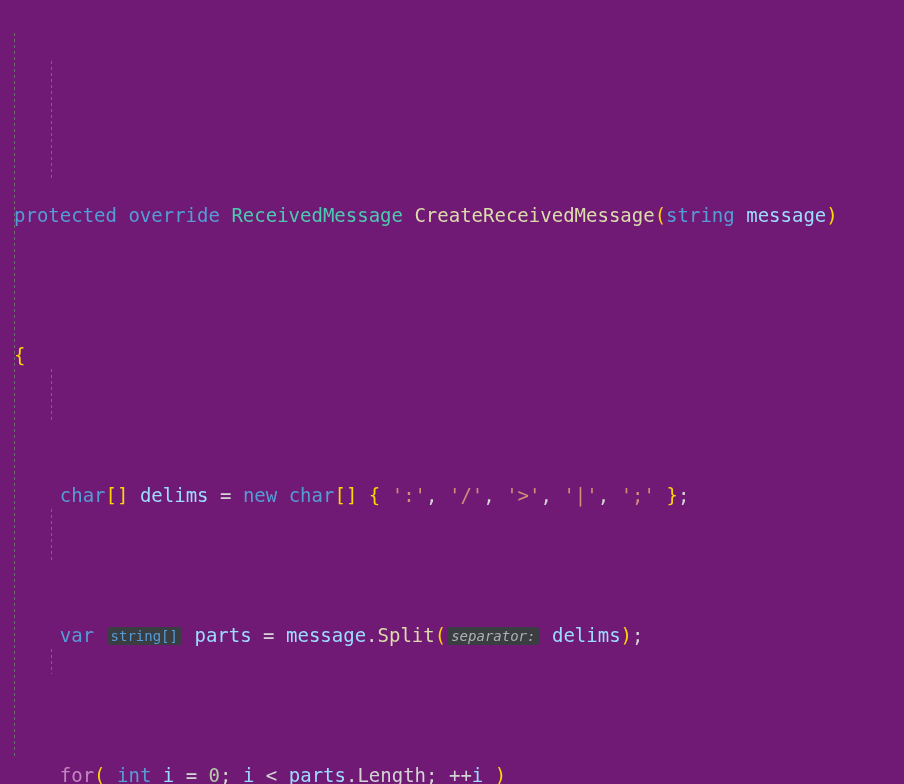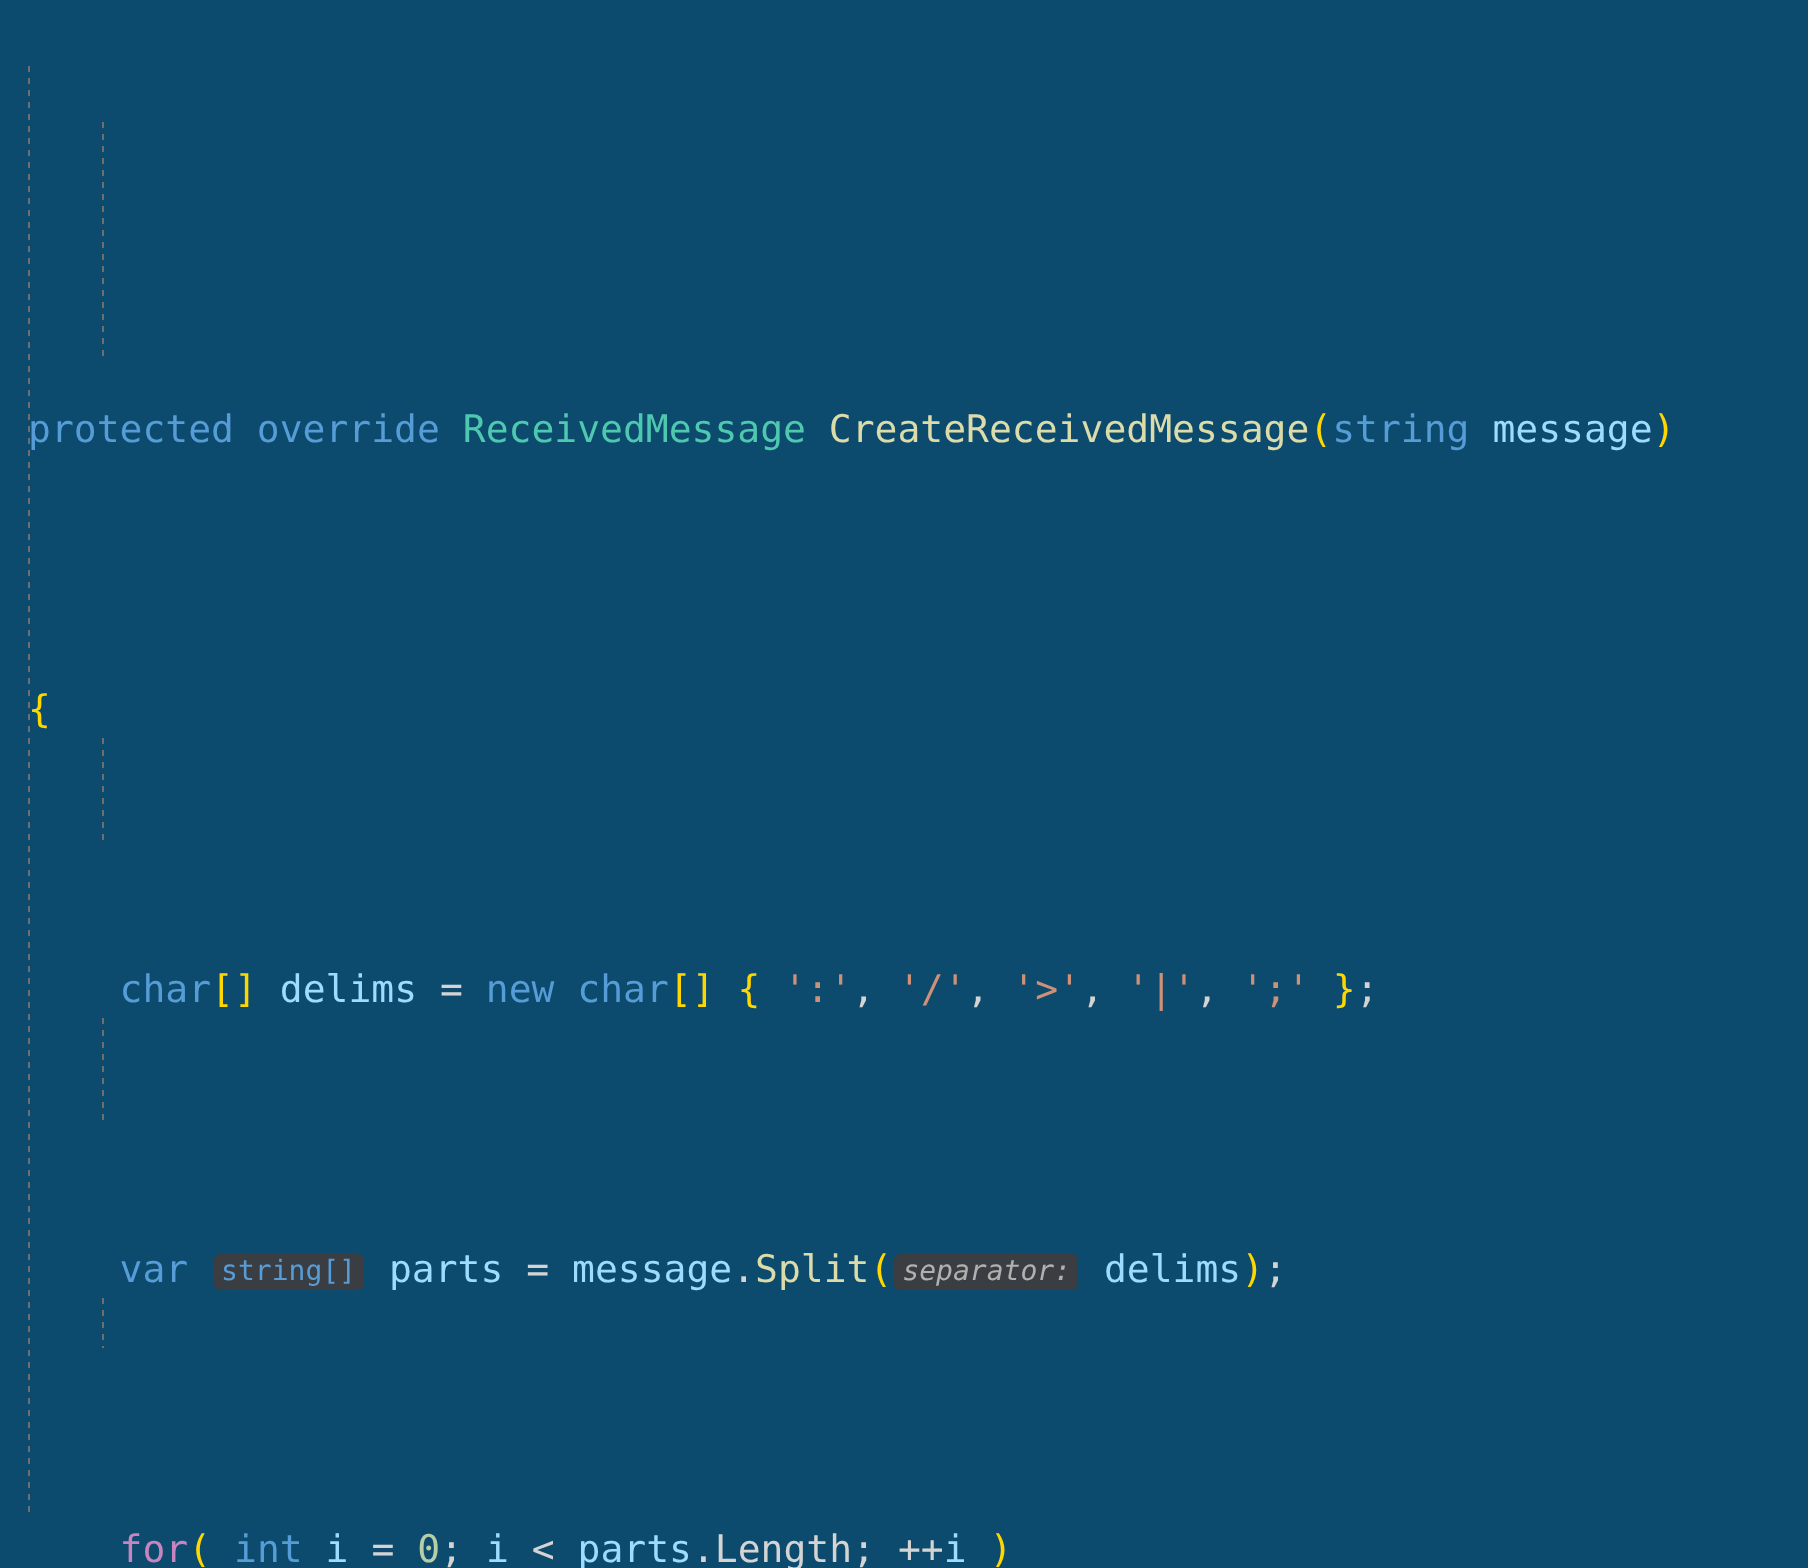--- a/index.html
+++ b/index.html
@@ -11,21 +11,21 @@
     width: 904px;
     height: 784px;
     overflow: hidden;
     font-family: "DejaVu Sans Mono", monospace;
   }
 
   #editor {
     position: relative;
     width: 904px;
     height: 784px;
-    background: #0c4a6e;
+    background: #701a75;
     font-size: 19px;
     line-height: 28px;
     letter-spacing: 0px;
     color: #d4d4d4;
     padding-top: 5px;
     box-sizing: border-box;
   }
 
   
   .code {

